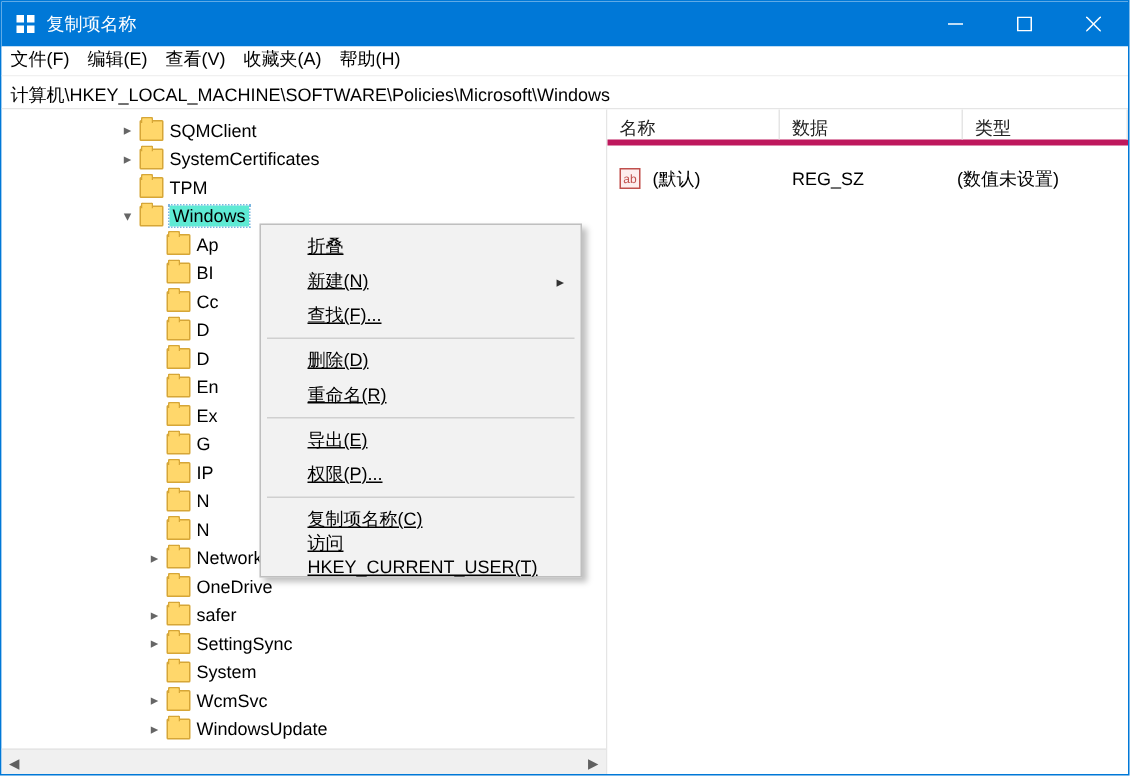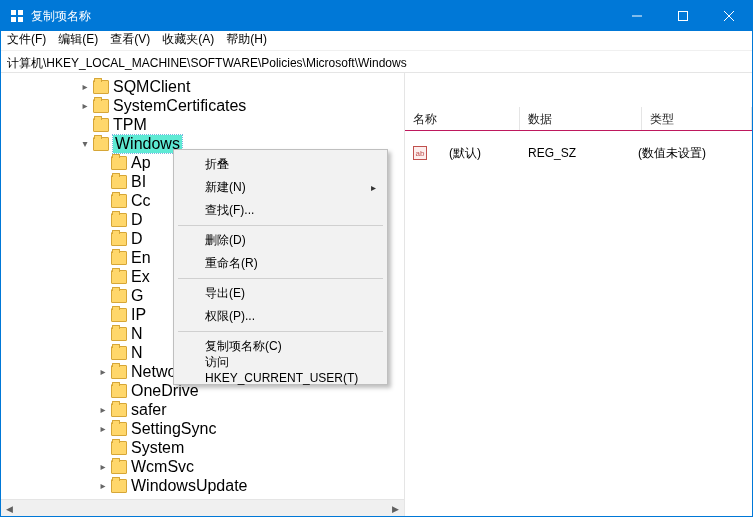--- a/index.html
+++ b/index.html
@@ -9,42 +9,42 @@
   .titlebar .title { flex: 1; font-size: 12px; }
   .winbtns { display: flex; height: 100%; }
   .winbtn { width: 46px; display: flex; align-items: center; justify-content: center; color: #fff; }
   .winbtn svg { stroke: #fff; }
   .menubar { height: 20px; background: #fff; display: flex; padding: 0 6px; border-bottom: 1px solid #f0f0f0;}
   .menubar .menu { margin-right: 12px; cursor: default; }
   .addressbar { height: 22px; background: #fff; border-bottom: 1px solid #e5e5e5; display:flex; align-items:flex-end; padding: 0 6px; font-size: 12px;}
   .workspace { display: flex; height: calc(517px - 30px - 20px - 22px - 2px); }
   .treepane { width: 404px; border-right: 1px solid #e5e5e5; position: relative; overflow: hidden; background:#fff;}
   .listpane { flex: 1; background: #fff; position: relative; }
-  .listhdr { display: flex; height: 24px; border-bottom: 1px solid #be185d; margin-top: 34px; }
+  .listhdr { display: flex; height: 24px; border-bottom: 4px solid #be185d; }
   .listhdr .col { padding: 4px 8px; border-right: 1px solid #e5e5e5; font-size:12px; color:#222;}
   .col-name { width: 115px; }
   .col-type { width: 110px; }
   .col-data { flex: 1; }
   .listrow { display: flex; height: 20px; align-items: center; }
-  .listrow .col { padding: 0 8px; font-size: 12px; display:flex;align-items:center; gap:22px;margin-top:24px;}
+  .listrow .col { padding: 0 8px; font-size: 12px; display:flex;align-items:center; gap:8px;margin-top:24px;}
   .strval-icon { width:14px;height:14px; border:1px solid #c0504d; display:inline-flex;align-items:center;justify-content:center;font-size:8px;color:#c0504d;background:#fdeeee;}
   
   .tree { padding: 4px 0 4px 0; position: relative; }
   .treerow { display:flex; align-items:center; height:19px; padding-left: 0; white-space: nowrap;}
   .twist { width:12px; text-align:center; color:#666; font-size:10px; cursor:default; margin-right:2px;}
   .twist.empty { visibility:hidden; }
   .foldericon { width:16px;height:14px; background:#ffd76b; border:1px solid #d6a637; border-radius:1px; margin-right:4px; position:relative;}
   .foldericon::before { content:""; position:absolute; top:-3px; left:0; width:6px; height:3px; background:#ffd76b; border:1px solid #d6a637; border-bottom:none; border-radius:1px 1px 0 0;}
-  .treerow .label { font-size:16px; }
+  .treerow .label { font-size:12px; }
   .treerow.sel .label { background:#5eead4; outline:1px dotted #7ab5e0; padding:0 2px;}
   .ind1 { padding-left: 78px; }
   .ind2 { padding-left: 96px; }
   
   .ctxmenu { position:absolute; left:172px; top:76px; width:215px; background:#f2f2f2; border:1px solid #bfbfbf; box-shadow: 3px 3px 4px rgba(0,0,0,0.25); padding:3px; z-index:10;}
-  .ctxitem { height:23px; display:flex; align-items:center; padding:0 22px 0 28px; font-size:12px; cursor:default; position:relative;}
+  .ctxitem { height:23px; display:flex; align-items:center; padding:0 22px 0 28px; font-size:12px; cursor:default; position:relative;text-decoration:underline;}
   .ctxsep { height:1px; background:#d0d0d0; margin:3px 1px; }
   .ctxitem .arrow { position:absolute; right:8px; font-size:10px; color:#333;}
   
   .vsb { position:absolute; left:0; bottom:0; height:17px; width:100%; background:#f0f0f0; border-top:1px solid #e5e5e5; display:flex; justify-content:space-between;}
   .vsb .sbbtn { width:17px; height:17px; display:flex;align-items:center;justify-content:center;color:#606060;font-size:9px;}
 </style>
 </head>
 <body>
 
 <div class="titlebar">

